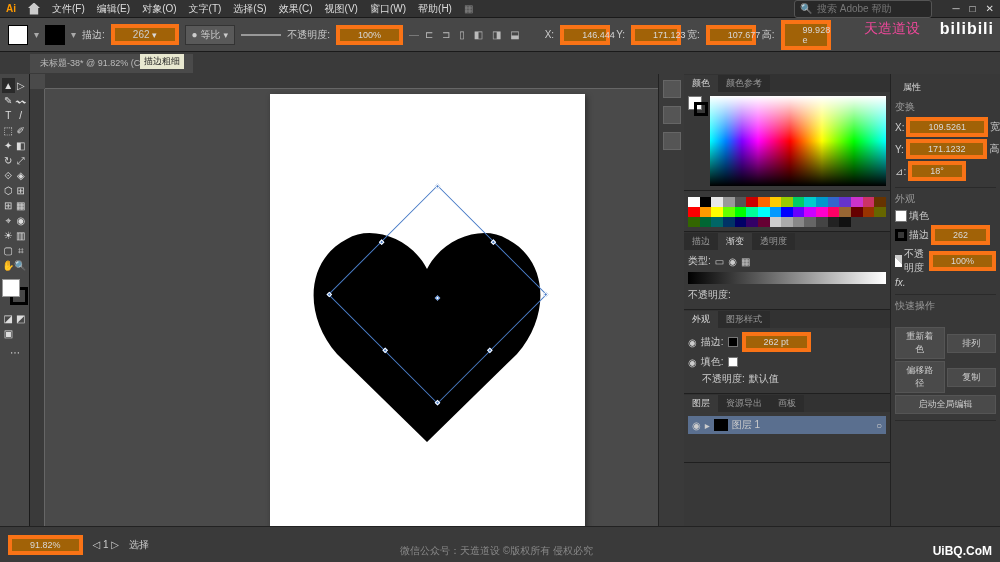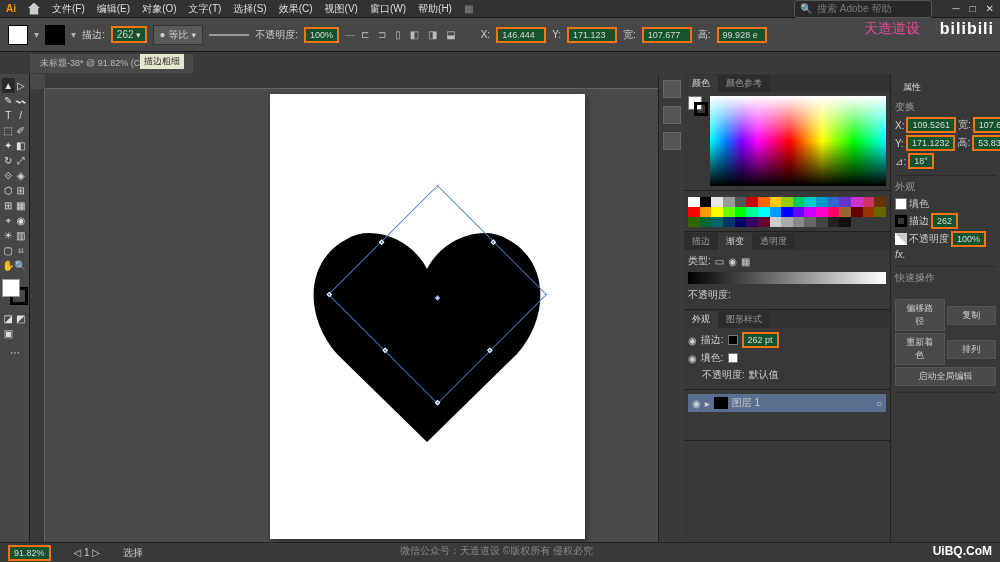--- a/index.html
+++ b/index.html
@@ -5,21 +5,21 @@
 *{margin:0;padding:0;box-sizing:border-box;font-family:"Microsoft YaHei",sans-serif;font-size:10px;color:#ccc}
 body{width:1000px;height:562px;background:#323232;overflow:hidden;position:relative}
 .menubar{height:18px;background:#323232;display:flex;align-items:center;padding:0 6px;gap:12px;border-bottom:1px solid #1a1a1a}
 .menubar span{color:#ddd}
 .home-icon{width:12px;height:12px;background:#ccc;clip-path:polygon(50% 0,100% 45%,85% 45%,85% 100%,15% 100%,15% 45%,0 45%)}
 .search-box{margin-left:auto;display:flex;align-items:center;gap:4px;background:#282828;padding:1px 40px 1px 6px;border-radius:3px;border:1px solid #555}
 .win-controls{display:flex;gap:10px;margin-left:8px;font-size:11px}
 .optbar{height:34px;background:#474747;border-bottom:1px solid #1a1a1a;display:flex;align-items:center;padding:0 8px;gap:6px}
 .swatch{width:20px;height:20px;background:#fff;border:1px solid #000}
 .swatch.blk{background:#000}
-.field{background:#14532d;border:2px solid #f97316;padding:1px 4px;color:#d8d8d8;font-size:9px}
+.field{background:#a16207;border:4px solid #f97316;padding:1px 18px;color:#d8d8d8;font-size:9px}
 .dd{background:#595959;padding:2px 6px;border:1px solid #333;display:flex;align-items:center;gap:3px;font-size:9px}
 .tabbar{height:22px;background:#3a3a3a;display:flex;align-items:center;padding-left:30px}
 .tab{background:#4a4a4a;padding:3px 10px;font-size:9px;color:#bbb}
 .tooltip{position:absolute;background:#e8e8d0;color:#222;padding:1px 4px;font-size:9px;left:140px;top:54px;z-index:10}
 .main{display:flex;height:468px}
 .toolbox{width:30px;background:#474747;display:flex;flex-direction:column;padding:4px 2px;gap:0;border-right:1px solid #1a1a1a}
 .trow{display:flex;gap:0}
 .tool{width:13px;height:15px;display:flex;align-items:center;justify-content:center;cursor:pointer;font-size:10px;color:#ddd}
 .tool.sel{background:#2a2a2a}
 .tbox-swatch{margin-top:6px;width:26px;height:26px;position:relative}
@@ -48,21 +48,21 @@
 .sw{height:10px;border:0}
 .row{display:flex;align-items:center;gap:4px;margin-bottom:3px;font-size:9px}
 .mini{width:50px}
 .gradbar{height:12px;background:linear-gradient(to right,#000,#fff);margin-top:4px}
 .layers{min-height:50px}
 .layer-row{display:flex;align-items:center;background:#5a6f8f;padding:2px 4px;gap:4px;font-size:9px}
 .right-props{width:110px;background:#383838;border-left:1px solid #222;padding:4px;display:flex;flex-direction:column;gap:4px;font-size:9px}
 .prop-sec{border-bottom:1px solid #2a2a2a;padding-bottom:4px}
 .prop-row{display:flex;gap:2px;margin-bottom:2px;align-items:center}
 .btn{background:#4a4a4a;border:1px solid #555;padding:2px 6px;font-size:9px;text-align:center;flex:1}
-.statusbar{position:absolute;bottom:0;left:0;right:0;height:20px;background:#3a3a3a;border-top:1px solid #222;display:flex;align-items:center;padding:0 8px;gap:23px;font-size:9px;color:#aaa}
+.statusbar{position:absolute;bottom:0;left:0;right:0;height:36px;background:#3a3a3a;border-top:1px solid #222;display:flex;align-items:center;padding:0 8px;gap:10px;font-size:9px;color:#aaa}
 .brand{position:absolute;top:20px;right:6px;font-size:16px;color:#fff;font-weight:bold;letter-spacing:1px;z-index:20}
 .brand2{position:absolute;top:20px;right:80px;font-size:14px;color:#ec4899;z-index:20}
 .wm{position:absolute;bottom:4px;right:8px;font-size:12px;color:#fff;font-weight:bold;z-index:20}
 .wm2{position:absolute;bottom:4px;left:400px;font-size:10px;color:#888;z-index:20}
 </style>
 </head>
 <body>
 
 <div class="menubar">
   <span style="font-weight:bold;color:#ff9a00">Ai</span>
@@ -322,20 +322,25 @@
               <span style="width:10px;height:10px;background:#fff;border:1px solid #777"></span>
             </div>
           <div class="row">
               <span style="width:10px"></span>
               <span>不透明度:</span>
               <span>默认值</span>
             </div>
         </div>
       </div>
       <div class="panel">
+        <div class="ptabs">
+            <div class="ptab act">图层</div>
+            <div class="ptab">资源导出</div>
+            <div class="ptab">画板</div>
+          </div>
         <div class="pbody layers">
           <div class="layer-row">
             <span>◉</span>
             <span>▸</span>
             <span style="width:14px;height:12px;background:#000"></span>
             <span>图层 1</span>
             <span style="margin-left:auto">○</span>
           </div>
         </div>
       </div>
@@ -381,26 +386,26 @@
           <span>不透明度</span>
           <span class="field">100%</span>
         </div>
       <div class="prop-row">
           <span style="font-style:italic">fx.</span>
         </div>
     </div>
     <div class="prop-sec">
       <div style="color:#999;margin-bottom:14px">快速操作</div>
       <div class="prop-row">
+          <div class="btn">重新着色</div>
+          <div class="btn">排列</div>
+        </div>
+      <div class="prop-row">
           <div class="btn">偏移路径</div>
           <div class="btn">复制</div>
-        </div>
-      <div class="prop-row">
-          <div class="btn">重新着色</div>
-          <div class="btn">排列</div>
         </div>
       <div class="prop-row">
           <div class="btn">启动全局编辑</div>
         </div>
     </div>
   </div>
 </div>
 
 <div class="statusbar">
   <span class="field">91.82%</span>

